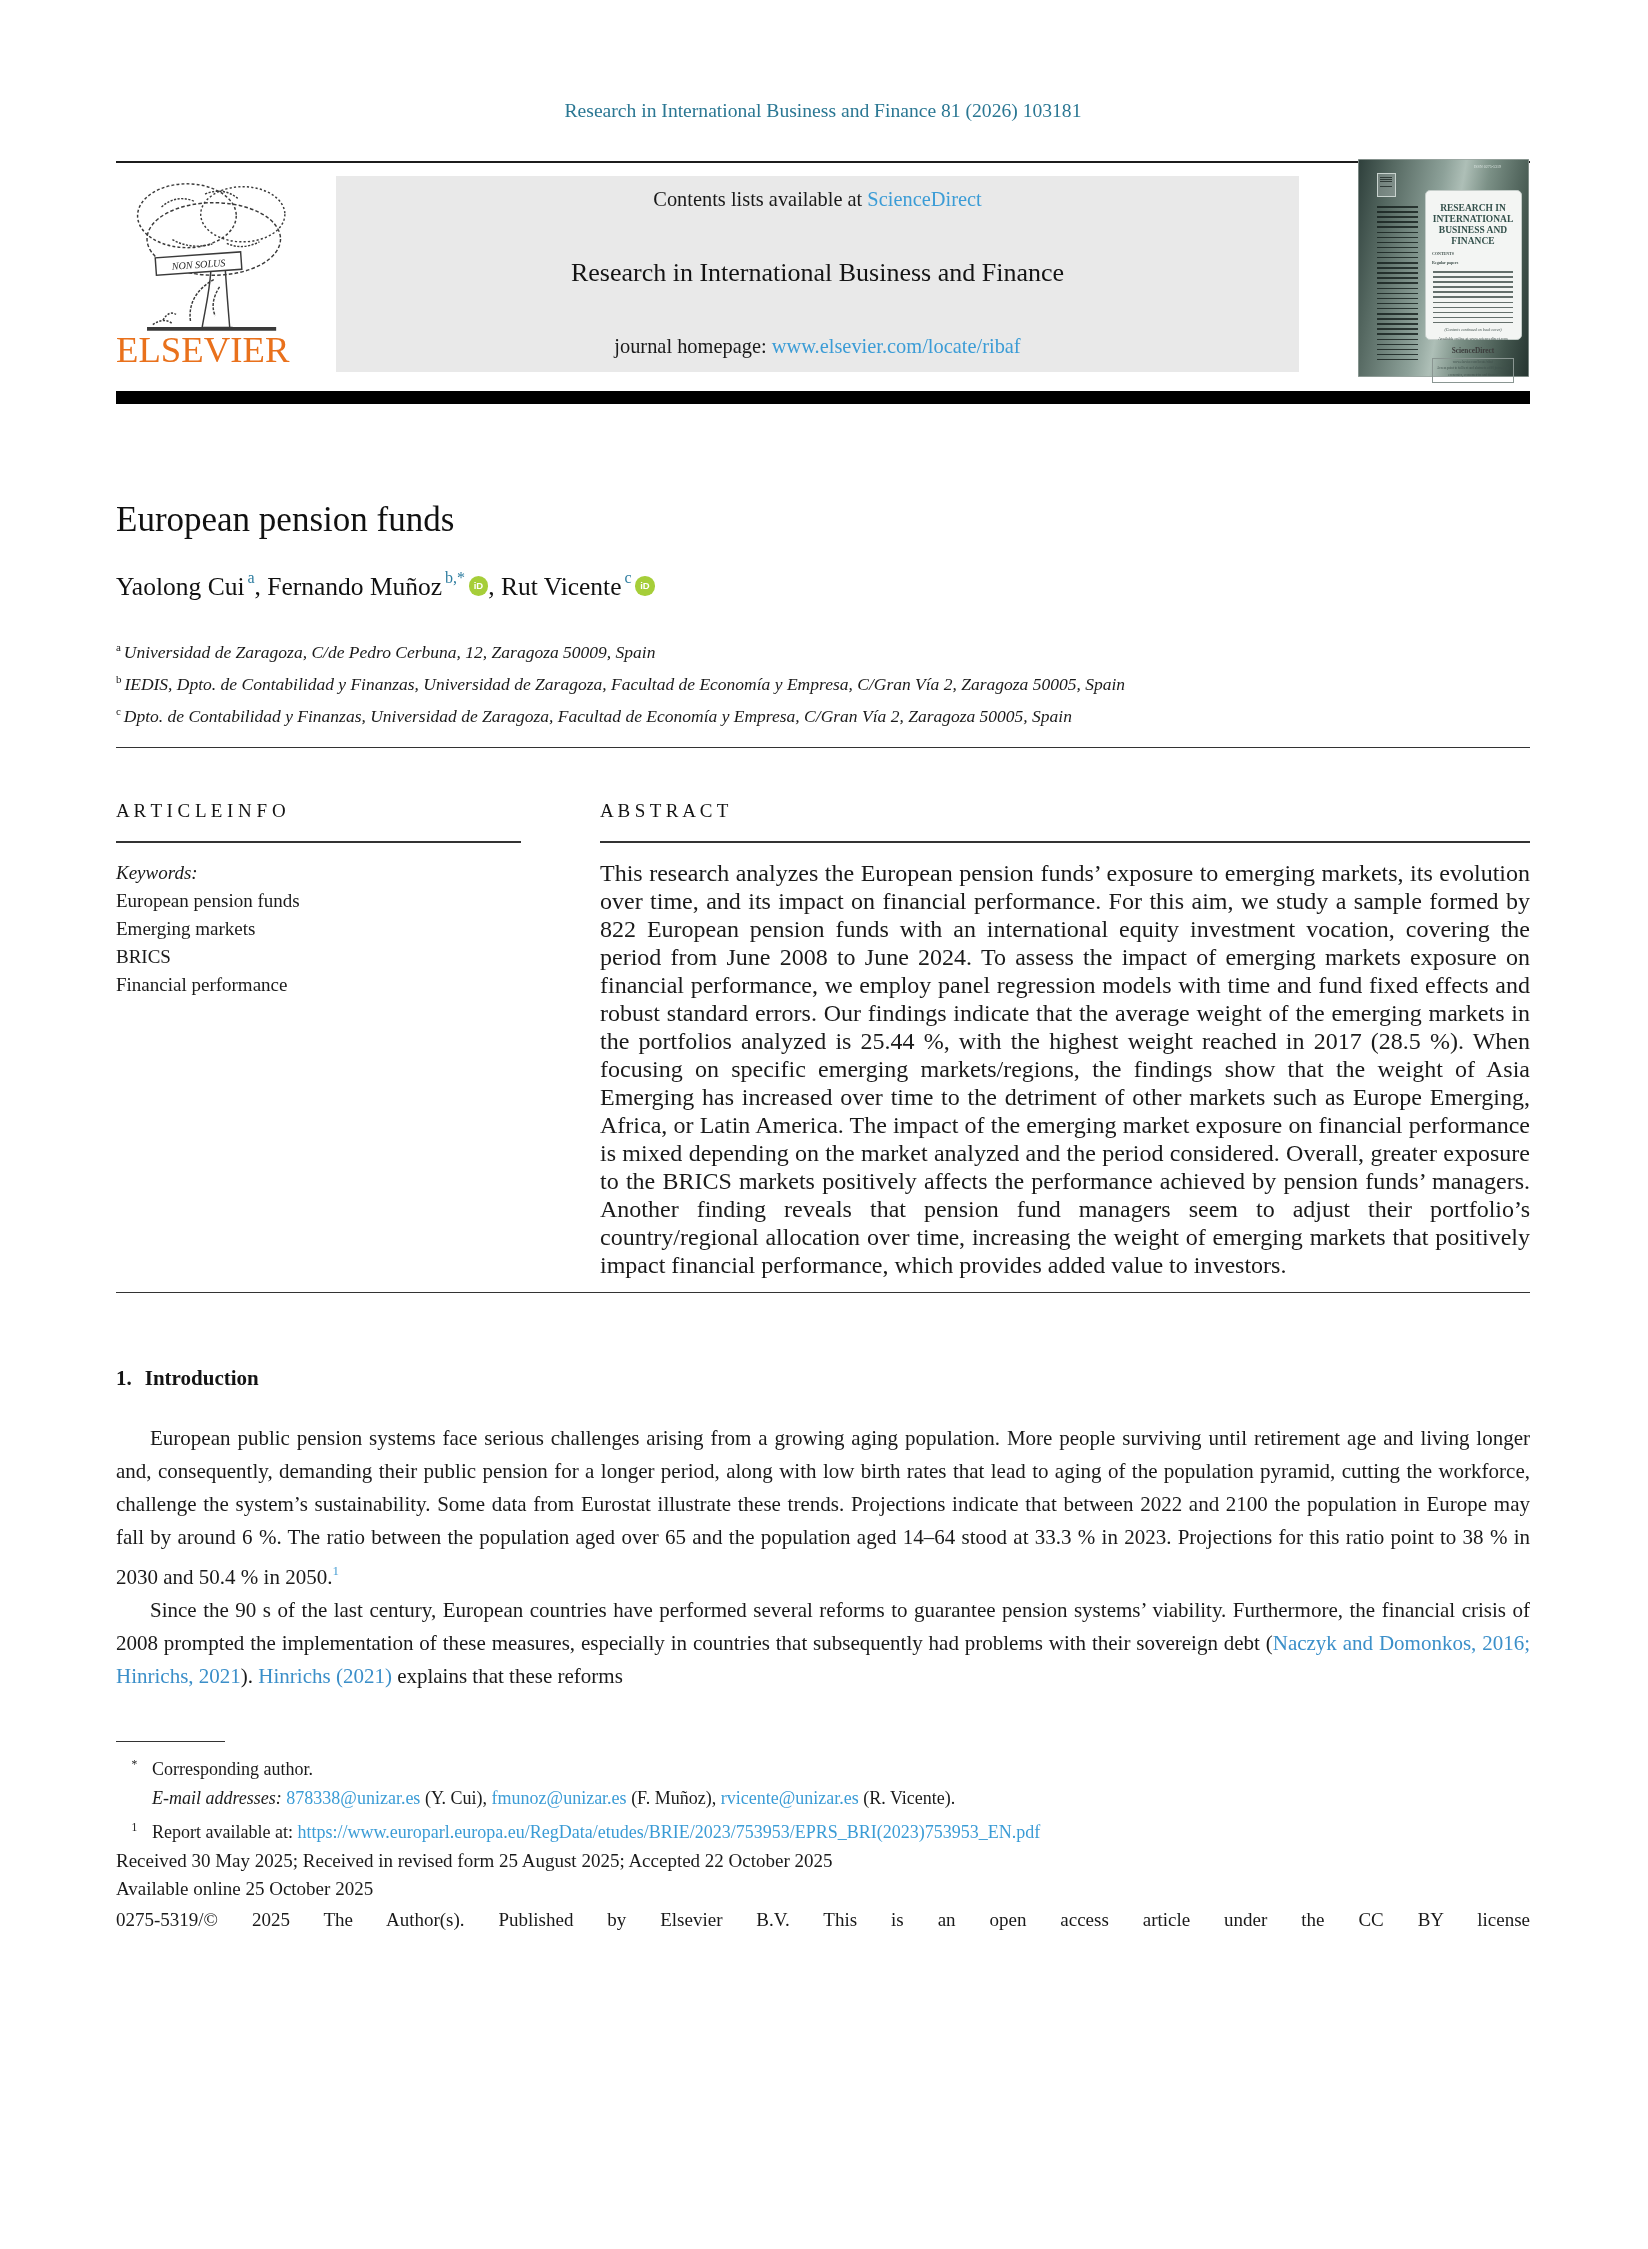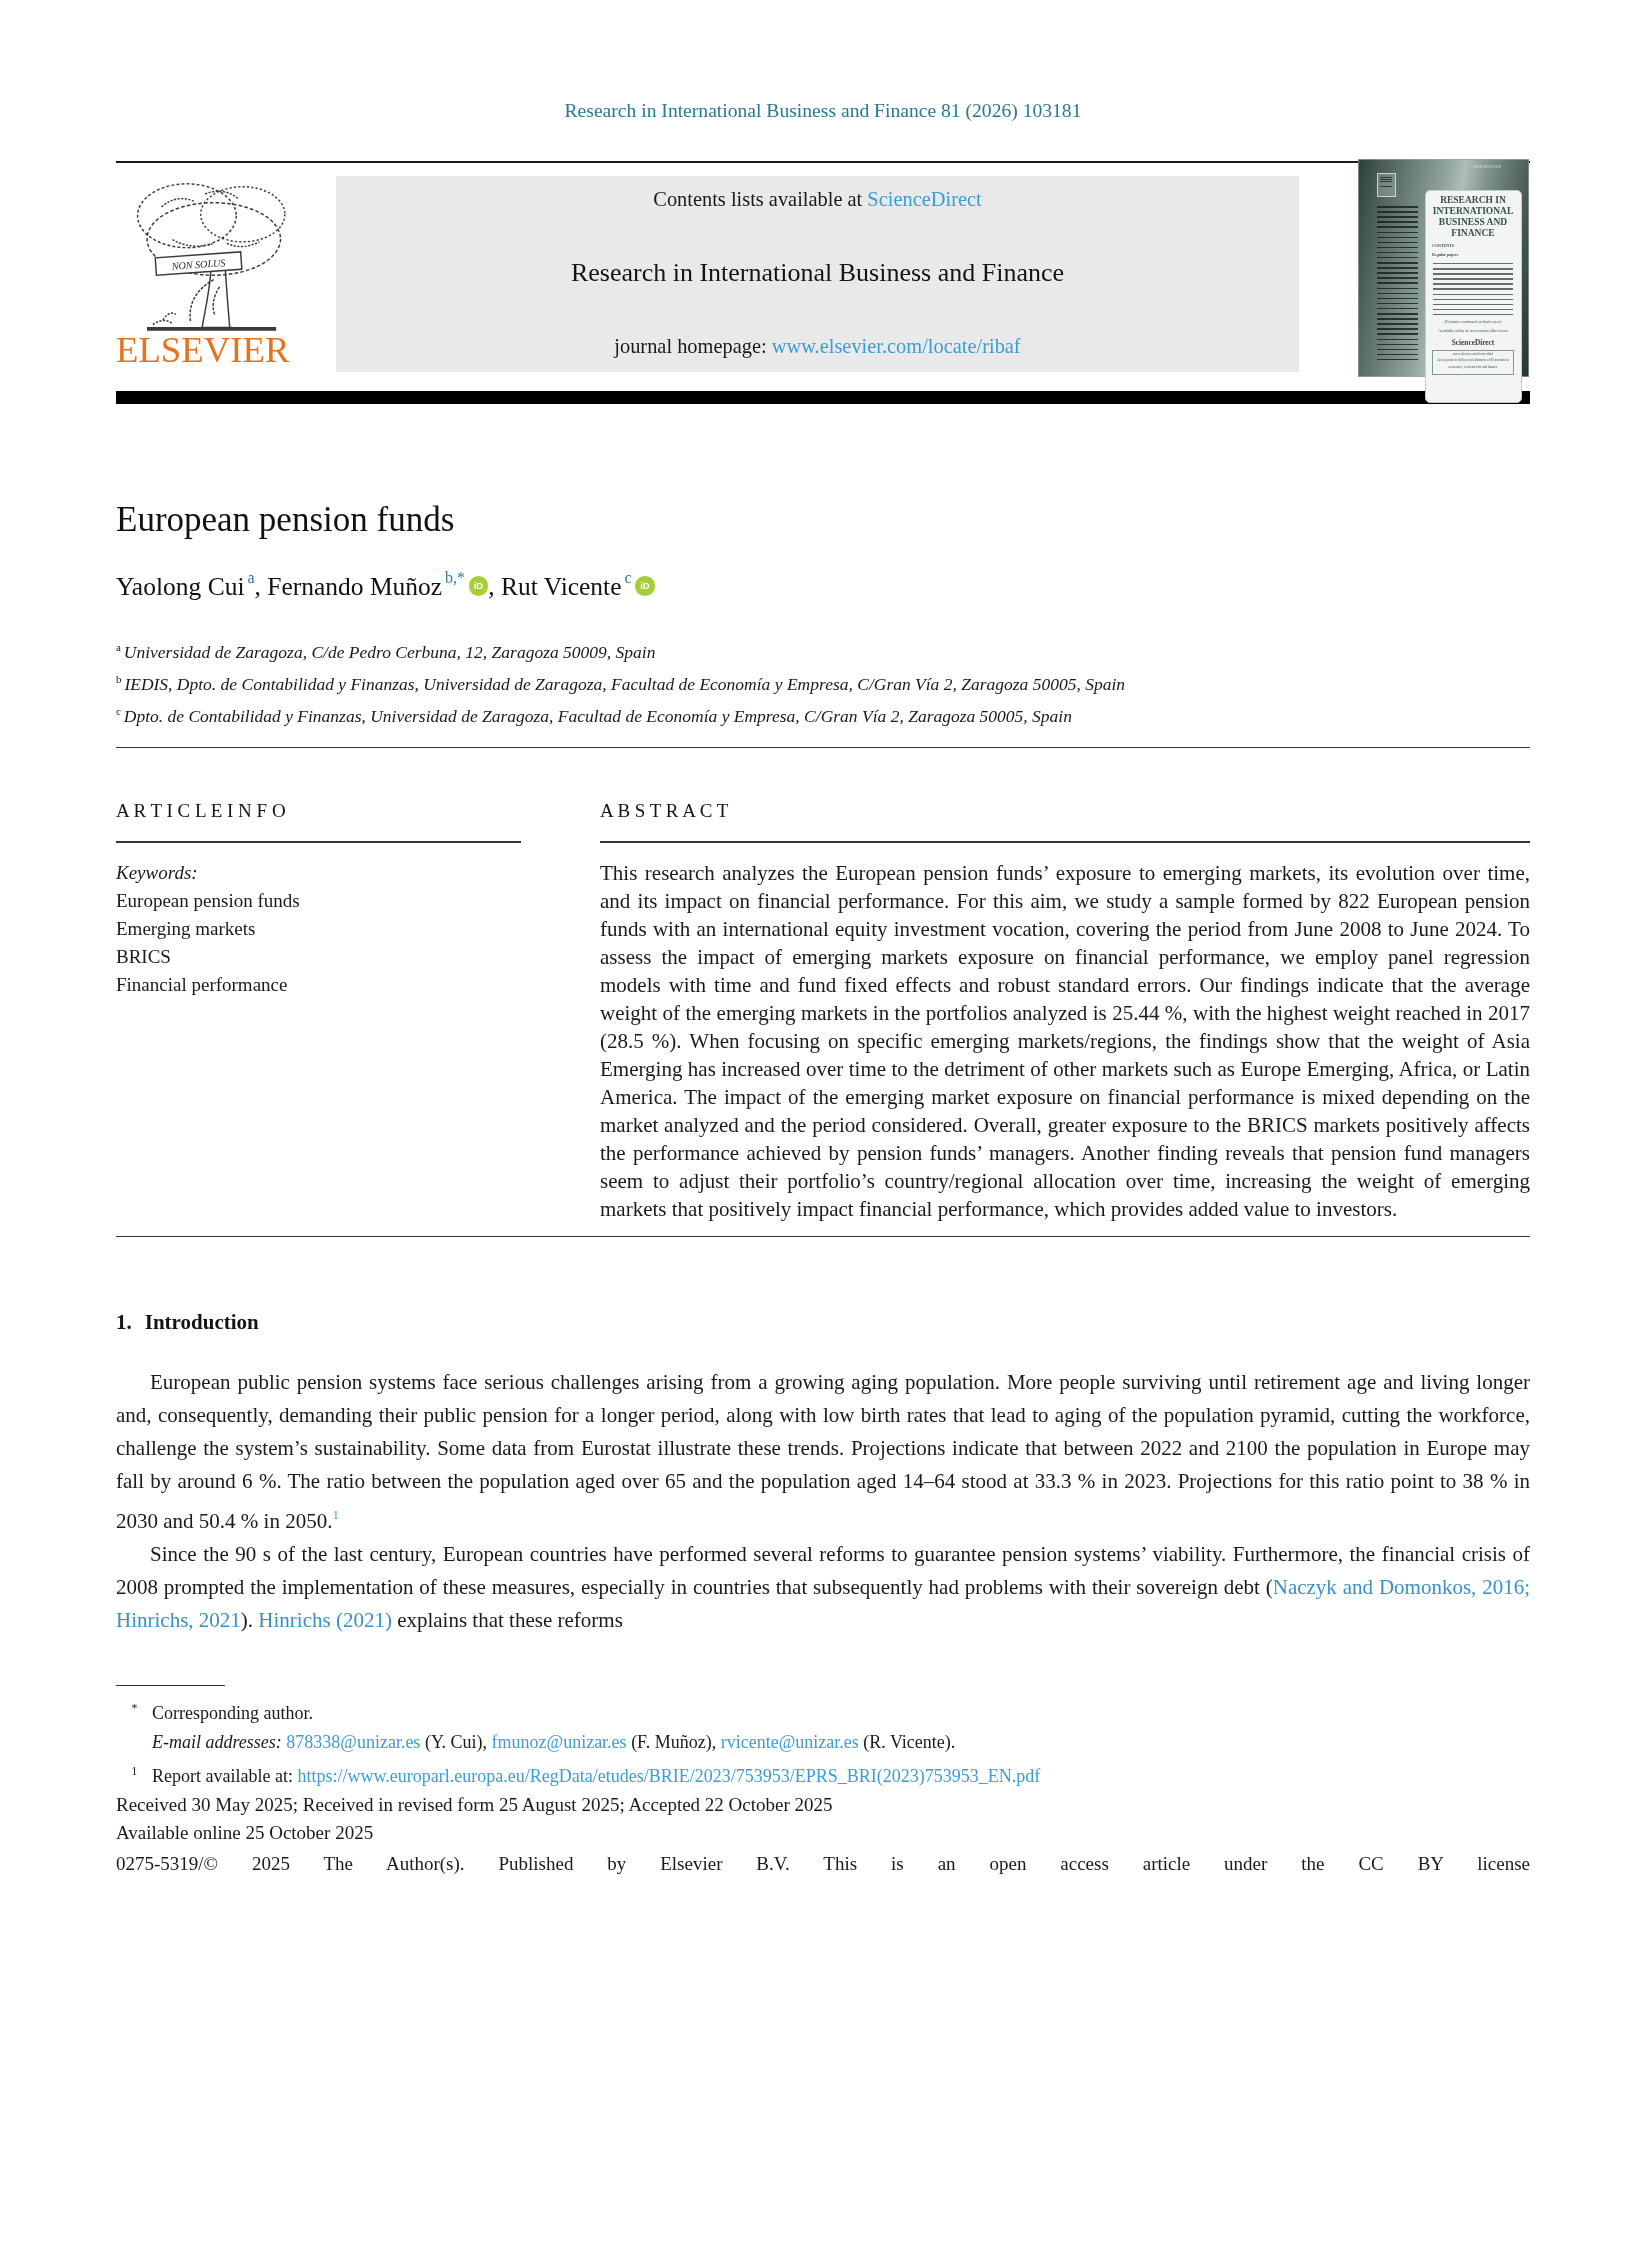--- a/index.html
+++ b/index.html
@@ -35,22 +35,22 @@
          background:linear-gradient(100deg,#2e3f3b 0%,#53665f 16%,#8da199 42%,#aebfb7 52%,#7b9086 64%,#42554d 86%,#253430 100%);
          box-shadow:0 0 0 0.7px #9aa5a1 inset;}
   .cover-issn{position:absolute;right:-32px;top:5.8px;width:87px;font-size:8px;color:#d9e2de;
               transform:scale(0.5);transform-origin:left top;}
   .cover-logo-box{position:absolute;left:19px;top:14.5px;width:17.5px;height:22px;
                   border:0.7px solid #c9d3cf;background:rgba(235,240,238,0.25);}
   .cover-logo-box:before{content:"";display:block;margin:2.9px 2.9px 0 2.9px;height:10.2px;
                   background:repeating-linear-gradient(to bottom,rgba(30,40,37,.8) 0 0.7px,transparent 0.7px 2.2px);}
   .cover-editors{position:absolute;left:19px;top:47px;width:41px;height:156px;
                  background:repeating-linear-gradient(to bottom,rgba(25,36,33,.85) 0 1.5px,transparent 1.5px 5.1px);}
-  .cover-panel{position:absolute;left:67px;top:31px;width:97px;height:213px;background:#f3f5f3;
-               border:0.7px solid #c4cdc9;border-radius:5.1px;box-sizing:border-box;padding-top:4px;}
+  .cover-panel{position:absolute;left:67px;top:31px;width:97px;height:150px;background:#f3f5f3;
+               border:0.7px solid #c4cdc9;border-radius:5.1px;box-sizing:border-box;padding-top:12px;}
   .cover-title-line{font-size:9.5px;line-height:11px;font-weight:bold;text-align:center;color:#33504b;}
   .micro-left{font-size:8px;transform:scale(0.5);transform-origin:left top;white-space:nowrap;
               margin-left:6.5px;color:#41514d;font-weight:bold;}
   .micro-center{font-size:8px;width:200%;margin-left:-50%;transform:scale(0.5);transform-origin:center top;
               text-align:center;white-space:nowrap;color:#41514d;}
   .cover-stripes{height:54px;margin:1.5px 7.3px 2.2px 7.3px;
                  background:repeating-linear-gradient(to bottom,rgba(75,88,84,.85) 0 1.5px,transparent 1.5px 5.1px);}
   .cover-cont{font-style:italic;}
   .cover-sd{font-size:7.3px;font-weight:bold;text-align:center;color:#3b3b3b;margin-top:1.5px;}
   .cover-box{border:0.7px solid #8a9692;margin:2.9px 6.5px 0 6.5px;padding:1.5px 0 2.2px 0;}
@@ -71,21 +71,21 @@
   .affils{margin-top:32px;font-size:17.5px;line-height:27px;font-style:italic;color:#1a1a1a;}
   .affil-sup{font-size:11px;vertical-align:7.3px;font-style:normal;margin-right:2.9px;}
 
   
   .info-grid{margin-top:52px;display:grid;grid-template-columns:405px 930px;column-gap:79px;}
   .col-header{font-size:19px;color:#141414;}
   .col-rule{margin-top:19px;height:1.5px;background:#333;}
   .col-body{margin-top:16px;}
   .kw-label{font-size:19px;font-style:italic;line-height:28px;}
   .kw-item{font-size:19px;line-height:28px;}
-  .abstract-text{font-size:21px;line-height:28px;text-align:justify;color:#1a1a1a;}
+  .abstract-text{font-size:24px;line-height:28px;text-align:justify;color:#1a1a1a;}
 
   
   .intro-heading{margin-top:73px;font-size:21px;font-weight:bold;color:#141414;}
   .intro-num{margin-right:13px;}
   .para{font-size:21px;line-height:33px;text-align:justify;text-indent:34px;color:#1a1a1a;}
   .para-first{margin-top:31px;}
   .cite-sup{font-size:13px;color:#4a9fd4;vertical-align:8.7px;}
 
   
   .fn-rule{margin-top:48px;width:109px;height:1.5px;background:#333;}

